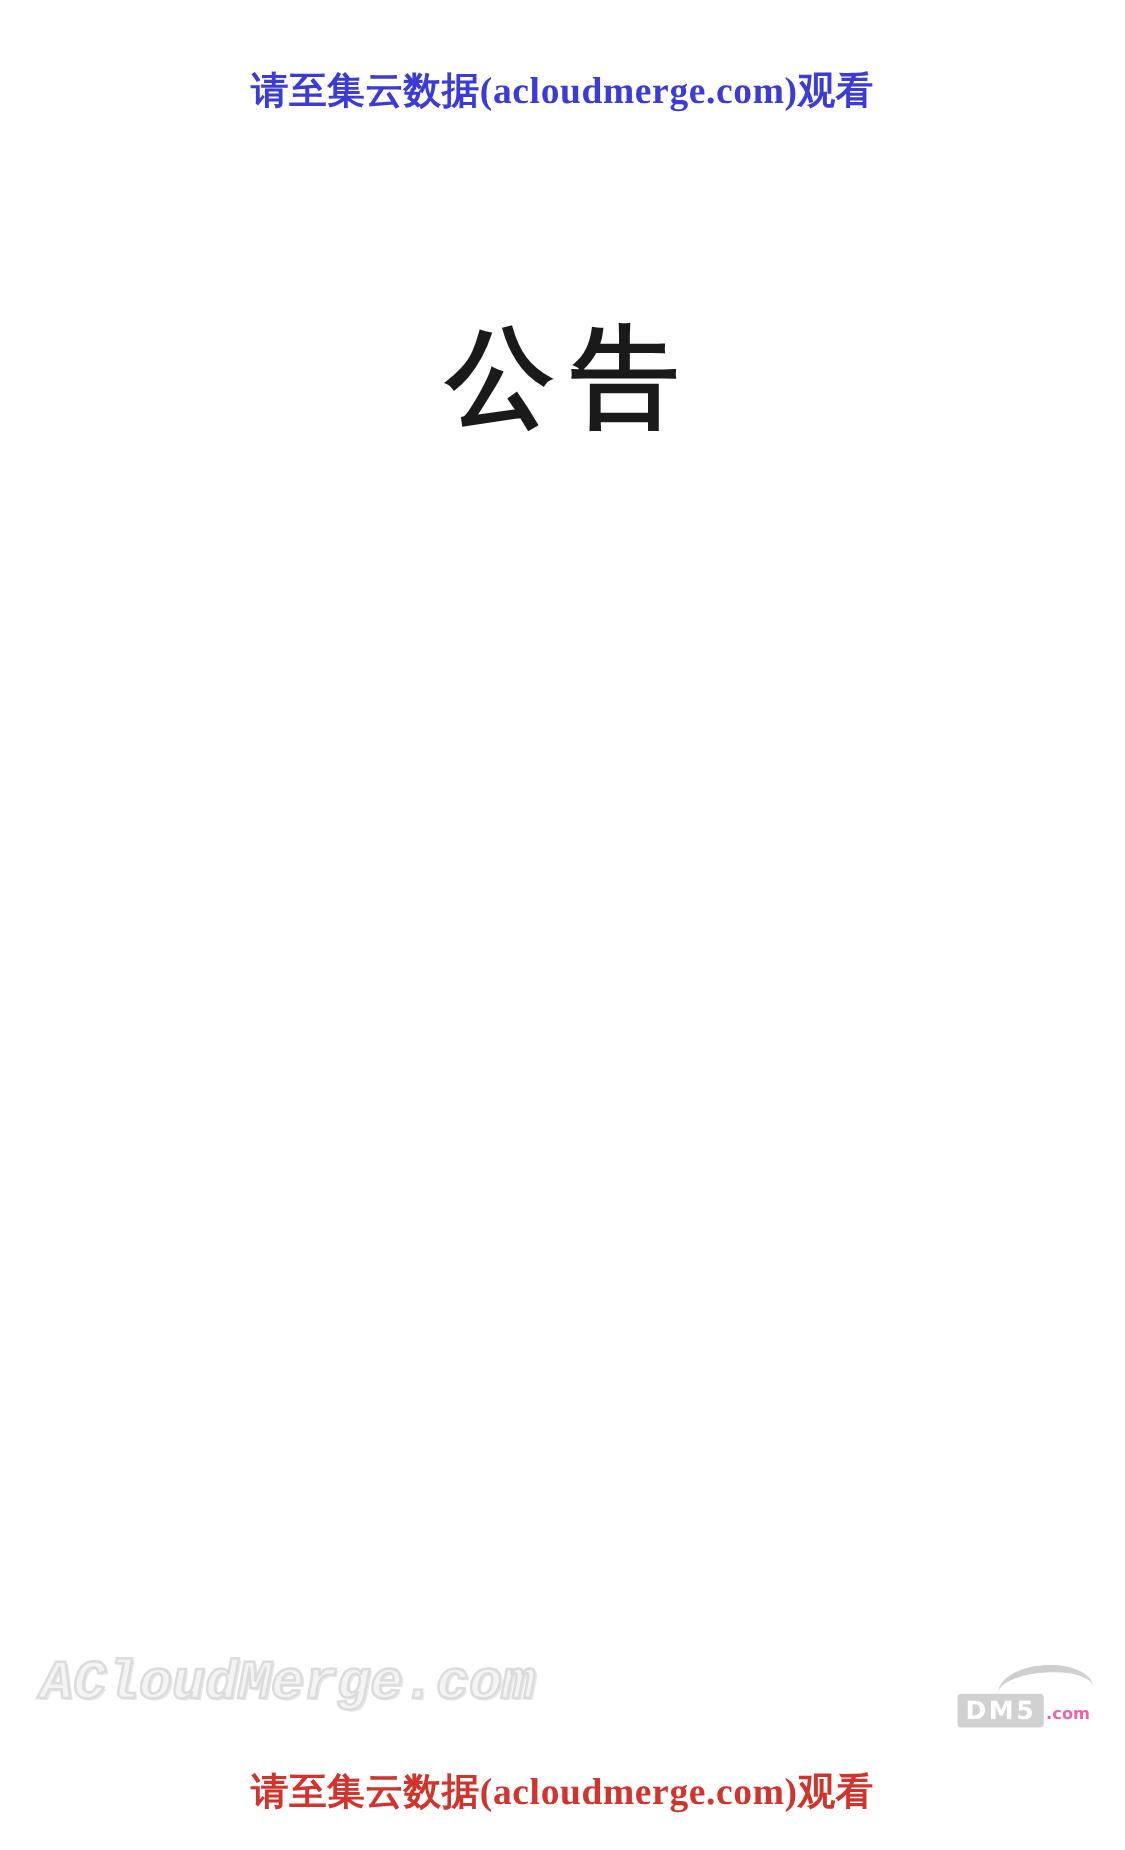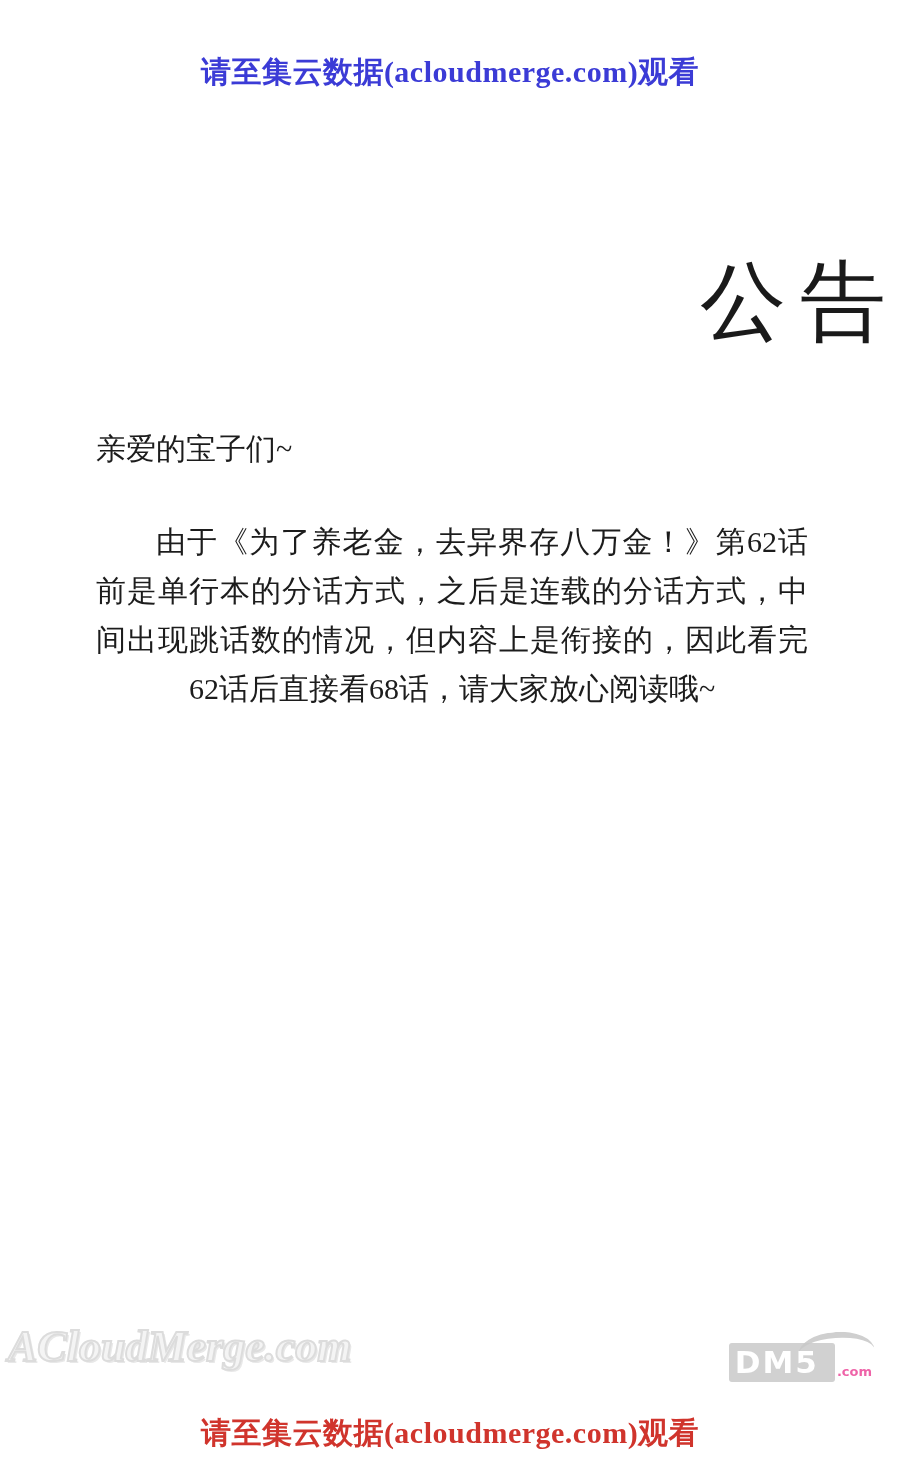--- a/index.html
+++ b/index.html
@@ -33,24 +33,24 @@
     letter-spacing: 0.5px;
     white-space: nowrap;
   }
 
   
   .title {
     position: absolute;
     top: 244px;
     left: 0;
     width: 100%;
-    text-align: right;
+    text-align: center;
     font-family: "Liberation Serif", serif;
     font-size: 86px;
-    font-weight: normal;
+    font-weight: bold;
     color: #1a1a1a;
     letter-spacing: 14px;
     text-indent: 14px;
   }
 
   
   .body-text {
     position: absolute;
     top: 424px;
     left: 96px;
@@ -84,49 +84,50 @@
     font-family: "DejaVu Sans", sans-serif;
     font-size: 84px;
     font-weight: bold;
     letter-spacing: 6px;
     color: #f2f2f2;
     -webkit-text-stroke: 3px #d8d8d8;
     text-shadow: 2px 2px 0 #e6e6e6;
     line-height: 1.05;
   }
   .brand-en {
-    font-family: Liberation Serif, serif;
+    font-family: Liberation Mono, monospace;
     font-size: 44px;
     font-weight: bold;
     font-style: italic;
     letter-spacing: 0px;
     color: #f4f4f4;
     -webkit-text-stroke: 2px #dcdcdc;
     text-shadow: 2px 2px 0 #e8e8e8;
     margin-top: 4px;
+    margin-left: 24px;
   }
 
   
   .dm5-logo {
     position: absolute;
     right: 28px;
     bottom: 98px;
     display: flex;
     align-items: flex-end;
     gap: 2px;
     opacity: 0.85;
   }
   .dm5-box {
     font-family: "DejaVu Sans", sans-serif;
-    font-size: 31px;
+    font-size: 20px;
     font-weight: bold;
     letter-spacing: 2px;
     color: #ffffff;
     background: #c9c9c9;
-    padding: 1px 16px 2px 6px;
+    padding: 1px 6px 2px 6px;
     border-radius: 3px;
   }
   .dm5-com {
     font-family: "DejaVu Sans", sans-serif;
     font-size: 13px;
     font-weight: bold;
     color: #ec4899;
     padding-bottom: 3px;
   }
   .dm5-swoosh {
@@ -157,24 +158,20 @@
 </style>
 </head>
 <body>
 
 <div class="page">
 
   <div class="top-watermark">请至集云数据(acloudmerge.com)观看</div>
 
   <div class="title">公告</div>
 
-  <div class="body-text">
-    <span class="greeting">亲爱的宝子们~</span>
-    <span class="para">由于《为了养老金，去异界存八万金！》第62话前是单行本的分话方式，之后是连载的分话方式，中间出现跳话数的情况，但内容上是衔接的，因此看完62话后直接看68话，请大家放心阅读哦~</span>
-  </div>
 
   <div class="brand">
     <div class="brand-en">ACloudMerge.com</div>
   </div>
 
   <div class="dm5-swoosh"></div>
   <div class="dm5-logo">
     <span class="dm5-box">DM5</span>
     <span class="dm5-com">.com</span>
   </div>

